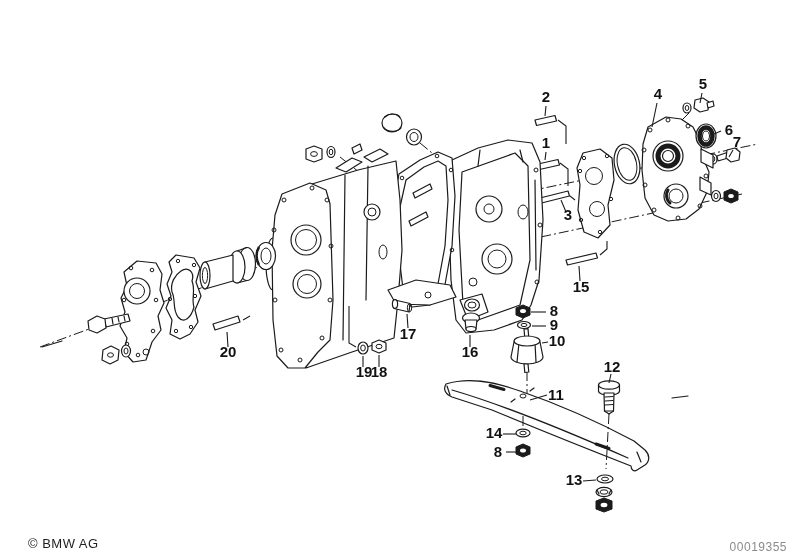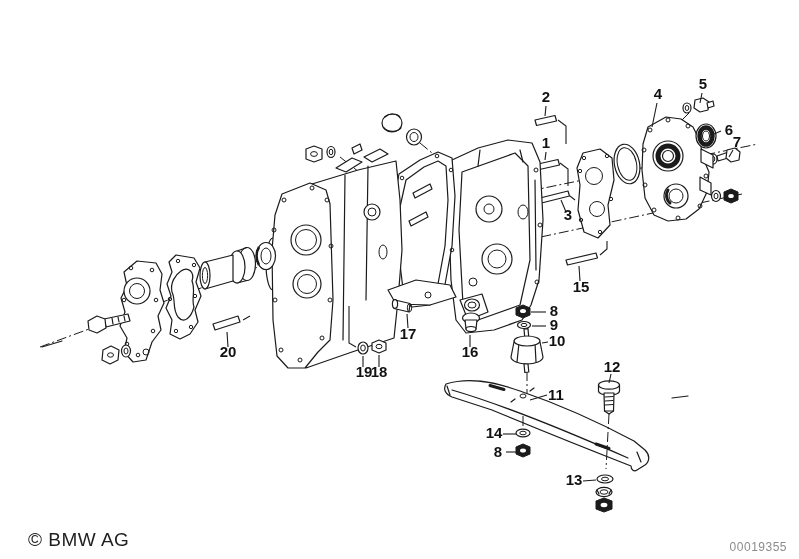--- a/index.html
+++ b/index.html
@@ -12,21 +12,21 @@
   
   .ln  { fill:none; stroke:#1b1b1b; stroke-width:1.2; stroke-linejoin:round; stroke-linecap:round; }
   .fw  { fill:#ffffff; stroke:#1b1b1b; stroke-width:1.2; stroke-linejoin:round; }
   .dk  { fill:#1b1b1b; stroke:#1b1b1b; stroke-width:1; stroke-linejoin:round; }
   .dot { fill:none; stroke:#1b1b1b; stroke-width:1; }
   .ax  { fill:none; stroke:#1b1b1b; stroke-width:1; stroke-dasharray:10 3 2 3; }
   .ldr { fill:none; stroke:#1b1b1b; stroke-width:1.1; }
   .thk { fill:none; stroke:#1b1b1b; stroke-width:3; stroke-linecap:round; }
   .num { font:bold 15px "Liberation Sans", sans-serif; fill:#111111; }
   .copyright {
-    position:absolute; left:28px; bottom:8px; font-size:19px; color:#1f1f1f;
+    position:absolute; left:28px; bottom:8px; font-size:13px; color:#1f1f1f;
     letter-spacing:0.5px;
   }
   .docnum {
     position:absolute; right:12px; bottom:5px; font-size:12px; color:#8c8c8c;
     letter-spacing:0.5px;
   }
 </style>
 </head>
 <body>
 

